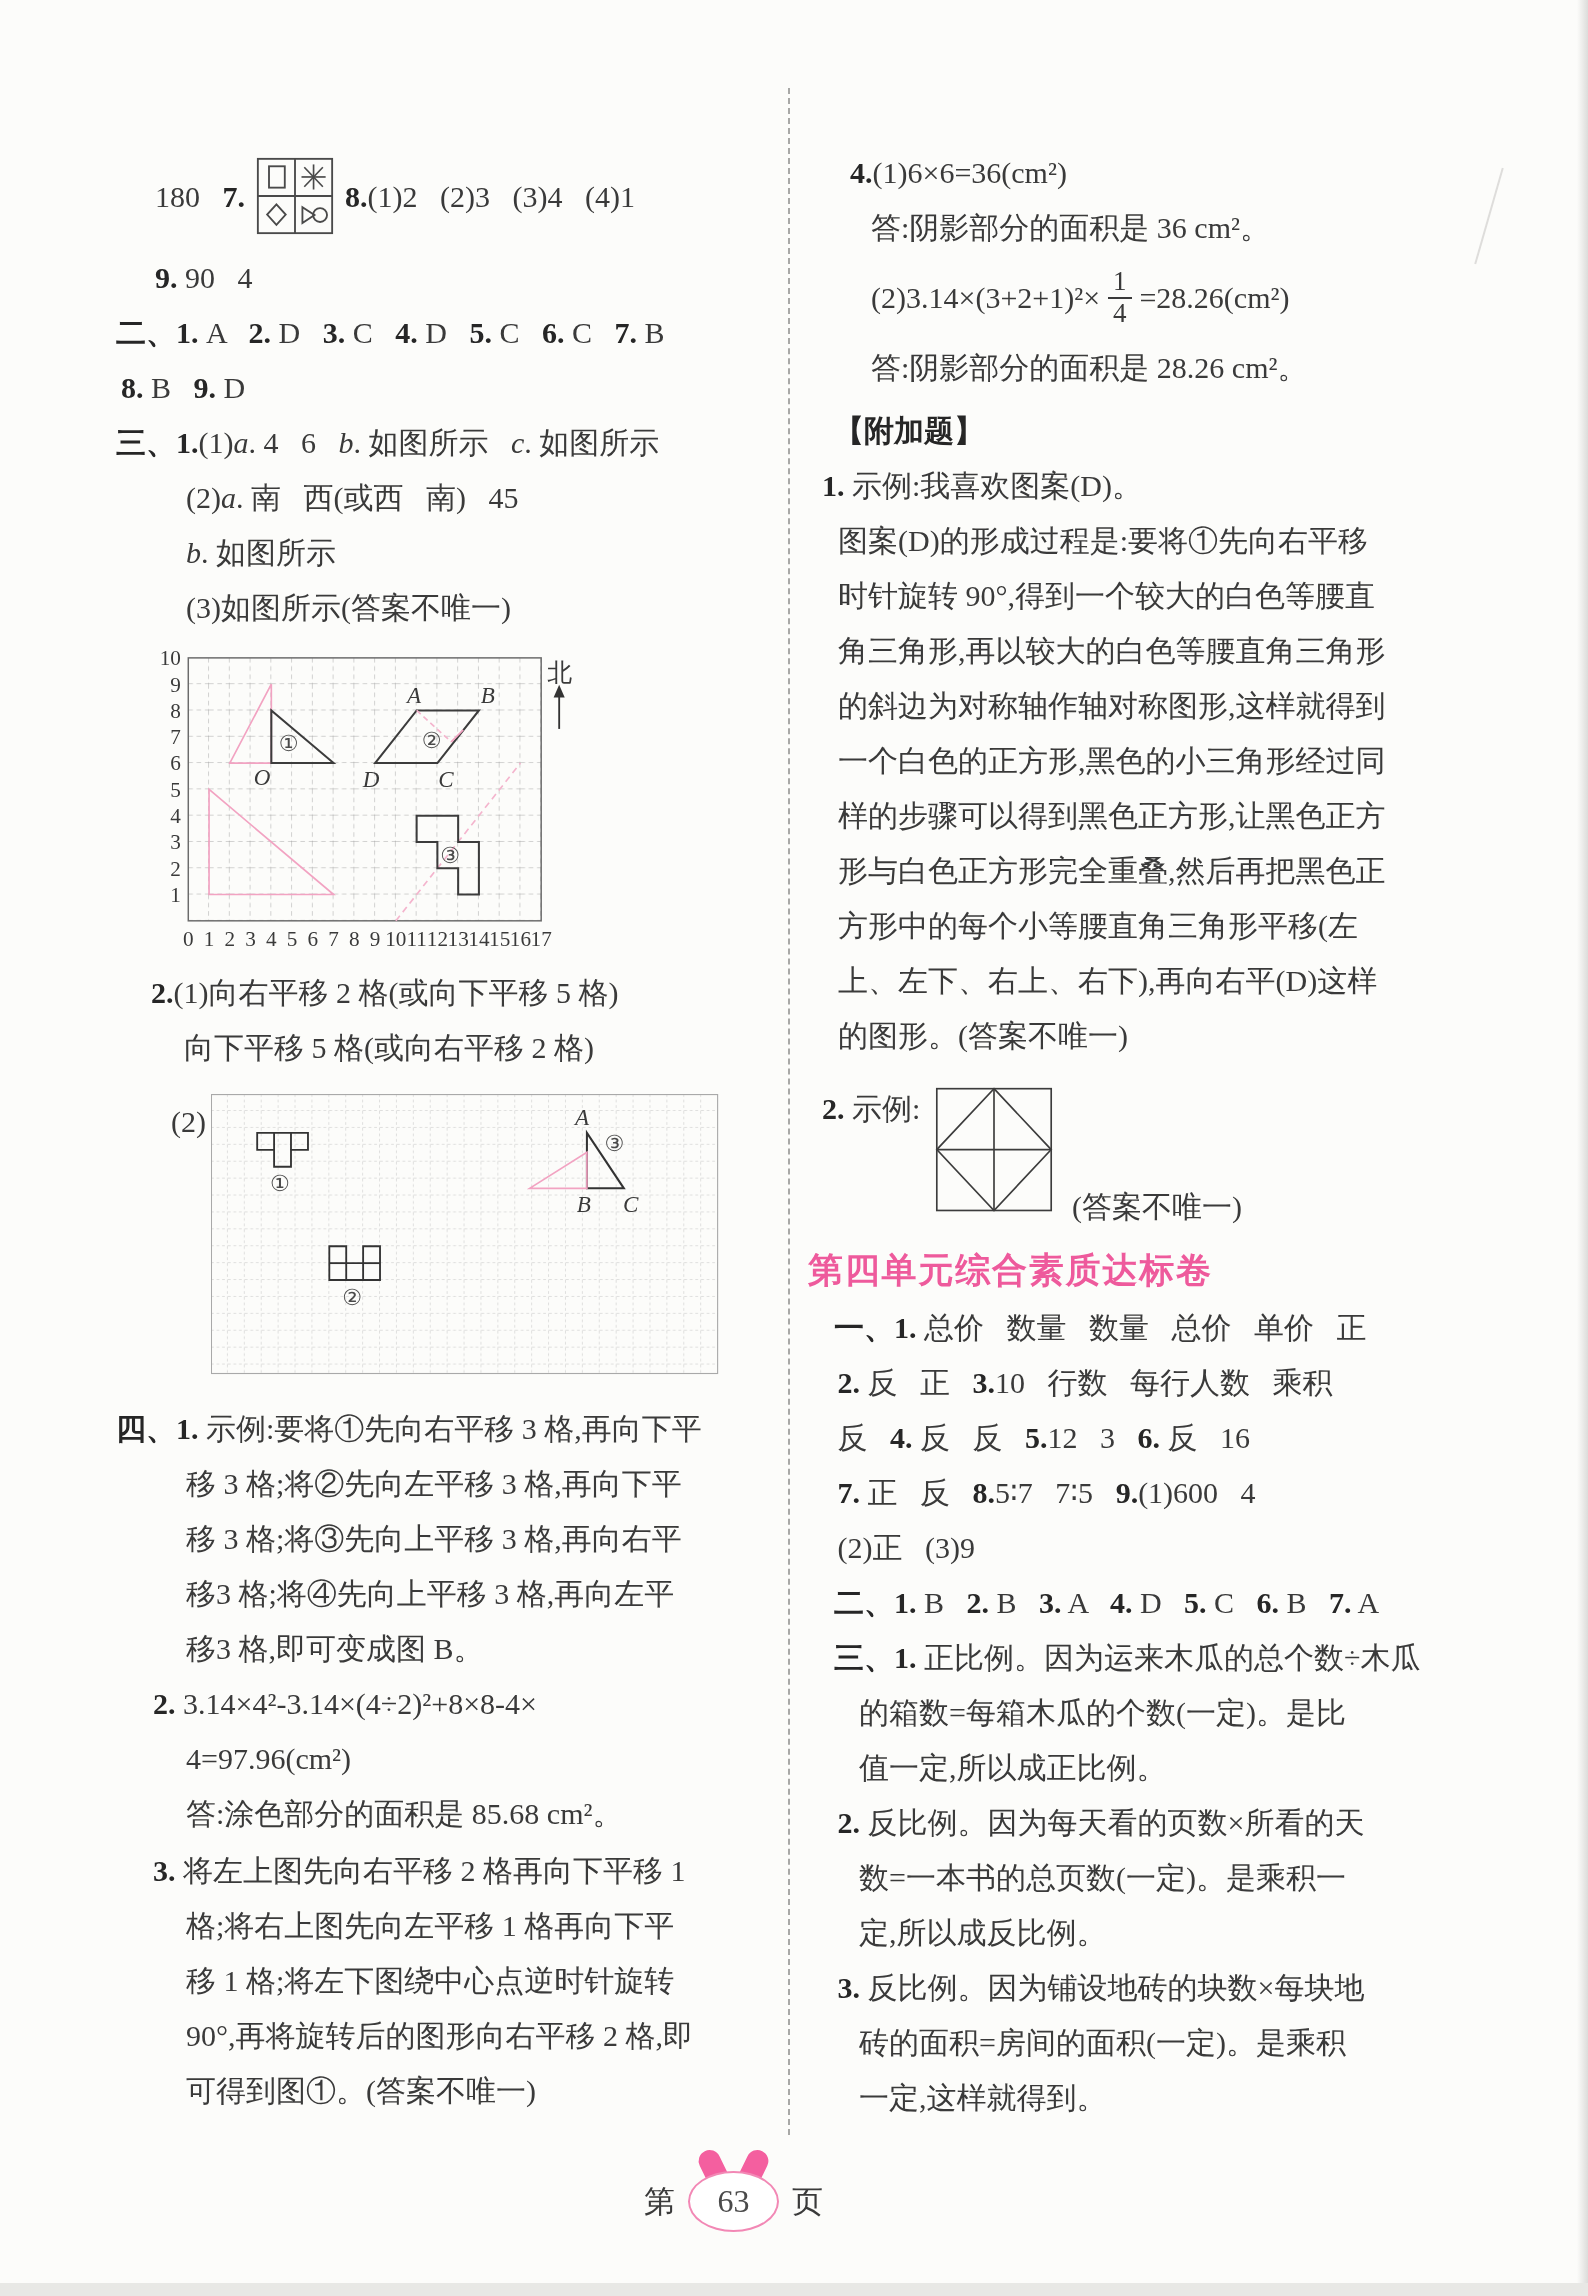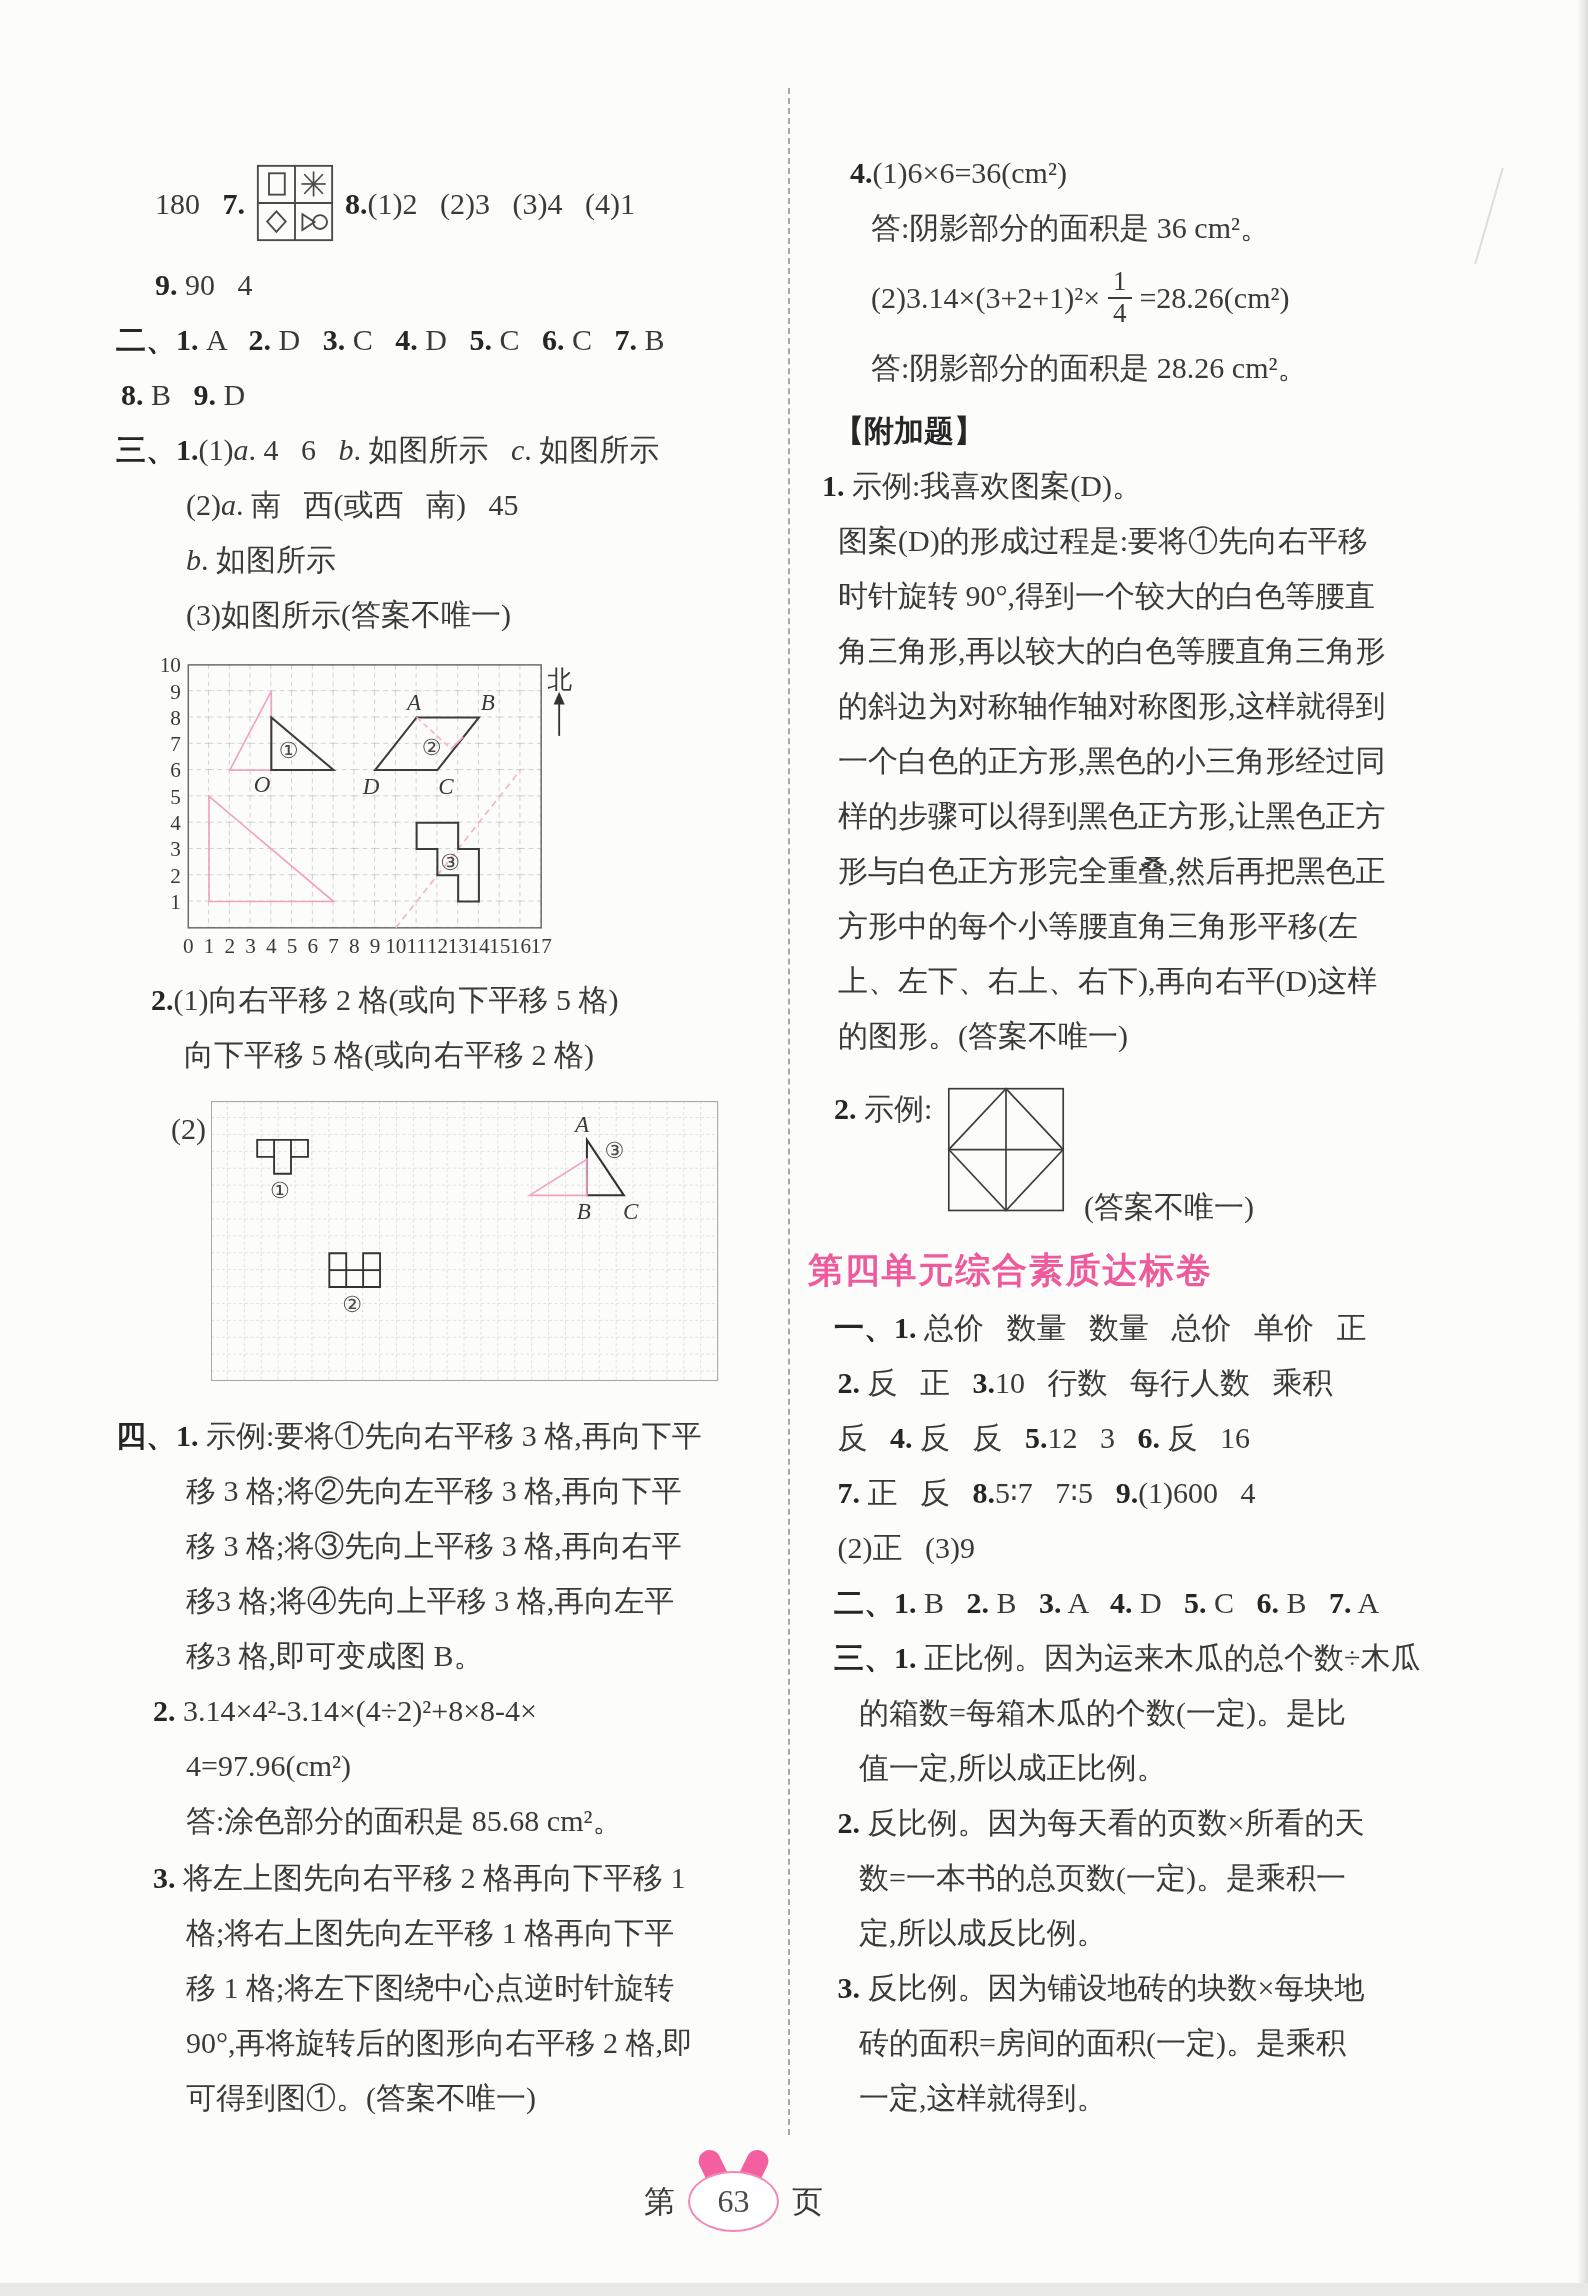--- a/index.html
+++ b/index.html
@@ -1,40 +1,40 @@
 <!DOCTYPE html>
 <html style="--accent: #ee5a9c; --footer-pink: #f45f9f;font-size:14.8px"><head>
 <meta charset="utf-8">
 <style>
   html,body{margin:0;padding:0;background:#e6e6e4;}
   .page{position:relative;width:1588px;height:2296px;background:#fcfcfa;overflow:hidden;
         font-family:"Liberation Serif","DejaVu Serif",serif;color:#3a3a3a;}
   .col{position:absolute;}
-  .col-left{left:90px;top:164px;width:683px;}
+  .col-left{left:90px;top:157px;width:683px;}
   .col-right{left:808px;top:145px;width:757px;}
   .ln{font-size:30px;line-height:55px;white-space:pre;}
   .ln b{font-weight:bold;color:#262626;}
   .ln i{font-style:italic;}
   
   .p0{padding-left:0;margin-left:26px;} .p15{padding-left:14px;} .p32{padding-left:29.5px;}
   .p33{padding-left:30px;} .p34{padding-left:31px;} .p45{padding-left:42px;} .p55{padding-left:51px;}
   .p66{padding-left:61px;} .p68{padding-left:63px;} .p70{padding-left:65px;} .p88{padding-left:81px;}
   .p102{padding-left:94px;} .p104{padding-left:96px;}
   .mt16{margin-top:14.8px;} .mt9{margin-top:8.3px;} .mt3{margin-top:2.8px;} .mtm2{margin-top:-1.8px;}
   .mt20{margin-top:18.5px;} .mt28{margin-top:26px;} .mt2{margin-top:1.8px;}
   .row-fig{display:flex;align-items:center;height:78px;}
   .fig1-wrap{margin:9.2px 0 0 66px;height:323px;}
   .fig2-block{display:flex;align-items:flex-start;}
   .fig2-block .lead{line-height:55px;margin-right:5.5px;}
   .frac-line{display:flex;align-items:center;height:85px;}
   .frac{display:inline-flex;flex-direction:column;align-items:center;font-size:27px;line-height:1.1;margin:0 7.4px;}
   .frac .num{padding:0 5.5px;border-bottom:2.3px solid #3a3a3a;}
   .frac .den{padding:0 5.5px;}
   .square-row{display:flex;align-items:flex-start;margin-top:22px;height:138px;}
-  .square-row .lead{line-height:48px;margin-left:12px;}
+  .square-row .lead{line-height:48px;}
   .square-row svg{margin-left:13px;}
   .square-row .tail{align-self:flex-end;line-height:33px;margin-left:16.6px;}
   .sec-title{font-size:35px;font-weight:bold;color:var(--accent,#ee5a9c);text-align:left;
              padding-right:55px;line-height:55px;margin-top:20px;letter-spacing:1.8px;}
   .divider{position:absolute;left:788px;top:88px;height:2047px;width:0;border-left:2.8px dashed #a8a8a6;}
   .footer-wrap{position:absolute;top:2169px;left:644px;display:flex;align-items:center;height:65px;}
   .footer-wrap .zi{font-size:31px;line-height:65px;color:#3a3a3a;}
   .badge-wrap{position:relative;margin:0 13px;}
   .ear{position:absolute;width:22px;height:42px;background:var(--footer-pink,#f45f9f);border-radius:11px;top:-22px;}
   .ear.l{left:14.8px;transform:rotate(-26deg);}

